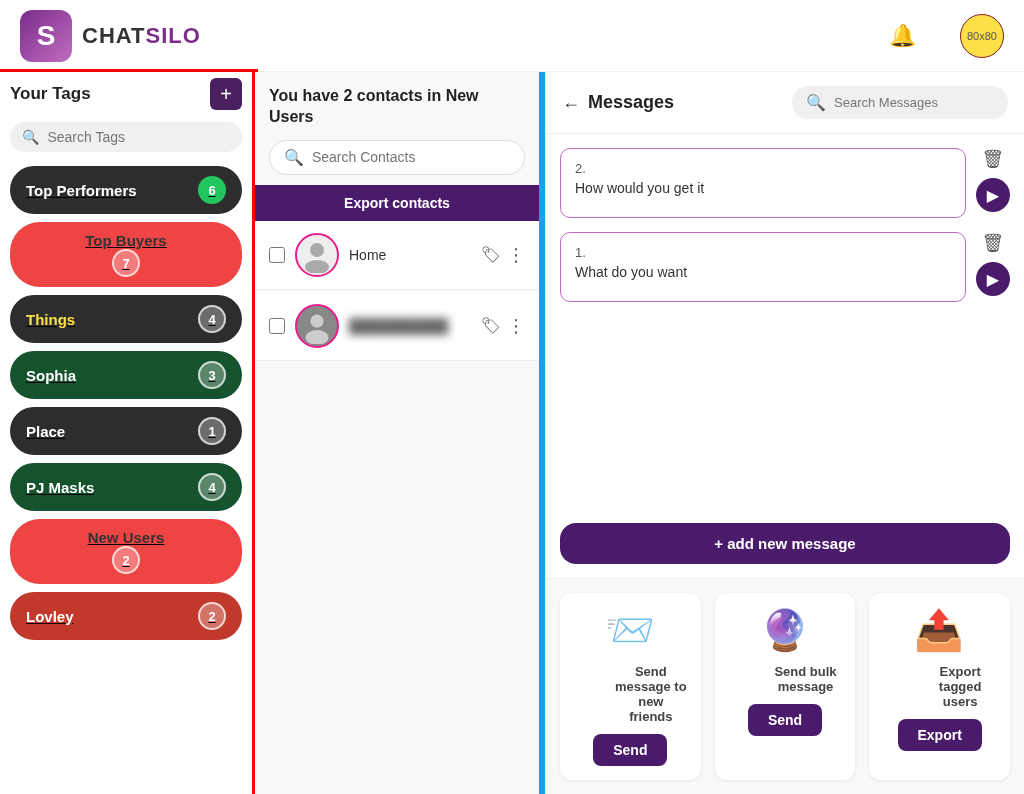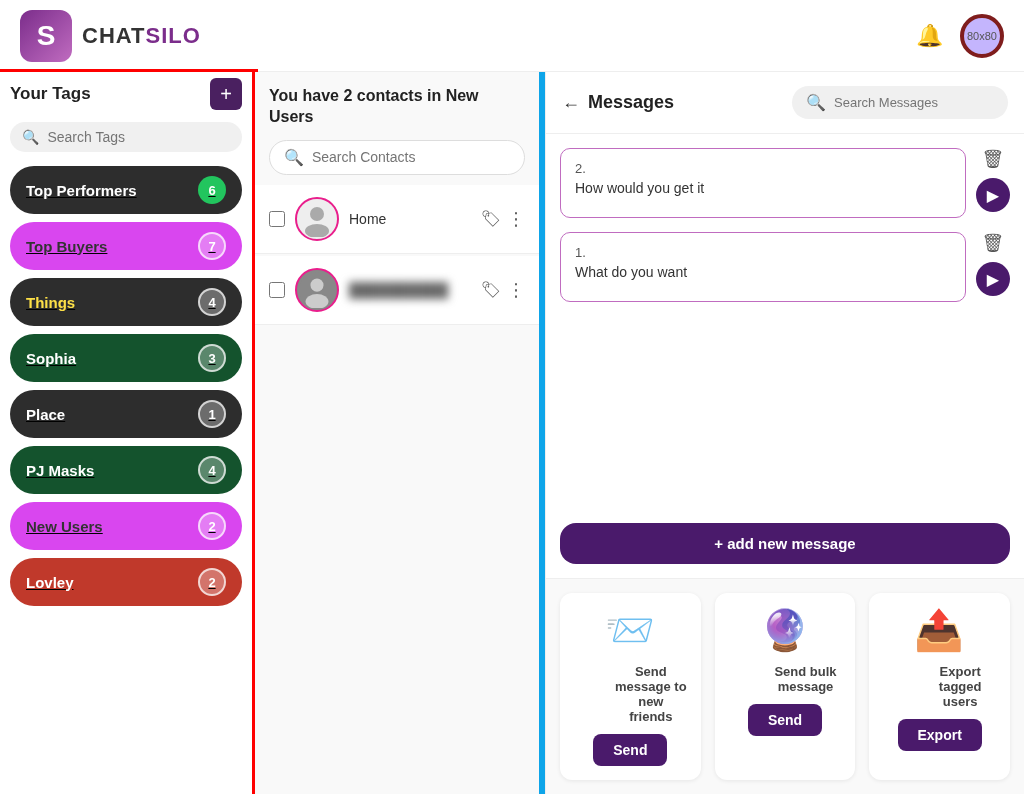--- a/index.html
+++ b/index.html
@@ -16,23 +16,23 @@
       width: 52px; height: 52px; background: linear-gradient(135deg, #7b2d8b, #c06cc0);
       border-radius: 12px; display: flex; align-items: center; justify-content: center;
       font-size: 28px; color: #fff; font-weight: bold;
     }
     .logo-text { font-size: 22px; font-weight: 700; letter-spacing: 1px; }
     .logo-text span.chat { color: #333; }
     .logo-text span.silo { color: #7b2d8b; }
     .header-right { display: flex; align-items: center; gap: 16px; }
     .bell-icon { font-size: 22px; color: #444; cursor: pointer; }
     .avatar-circle {
-      width: 44px; height: 44px; border-radius: 50%; background: #c4b5fd;
+      width: 44px; height: 44px; border-radius: 50%; background: #fde047;
       display: flex; align-items: center; justify-content: center;
-      font-size: 11px; color: #555; border: 4px solid #7f1d1d;
+      font-size: 11px; color: #555; border: 1px solid #7f1d1d; margin-left: 27px;
     }
 
     
     .main { display: flex; height: calc(794px - 72px); }
 
     
     .tags-panel {
       width: 255px; background: #fff; border-right: 3px solid red;
       display: flex; flex-direction: column; padding: 6px 10px;
       flex-shrink: 0; overflow-y: auto;
@@ -56,21 +56,21 @@
     }
     .search-icon { color: #888; font-size: 14px; }
 
     .tag-list { display: flex; flex-direction: column; gap: 8px; text-decoration: underline; }
     .tag-item {
       display: flex; align-items: center; justify-content: space-between;
       border-radius: 30px; padding: 10px 16px; cursor: pointer;
       font-size: 15px; font-weight: 600; color: #fff;
     }
     .tag-item.dark { background: #2d2d2d; }
-    .tag-item.yellow { background: #d946ef; }
+    .tag-item.yellow { background: #ef4444; flex-direction: column; }
     .tag-item.blue { background: #14532d; }
     .tag-item.red { background: #c0392b; }
 
     .tag-badge {
       min-width: 28px; height: 28px; border-radius: 50%;
       display: flex; align-items: center; justify-content: center;
       font-size: 13px; font-weight: 700;
     }
     .badge-green { background: #22c55e; color: #fff; }
     .badge-white { background: rgba(255,255,255,0.3); border: 2px solid rgba(255,255,255,0.7); color: #fff; }
@@ -245,20 +245,21 @@
   </div>
 
   <div class="contacts-panel">
     <div class="contacts-header">
       <div class="contacts-title">You have 2 contacts in New Users</div>
       <div class="search-contacts">
         <span>🔍</span>
         <input type="text" placeholder="Search Contacts" style="">
       </div>
     </div>
+    <div class="export-bar">Export contacts</div>
     <div class="contact-list">
 
       <div class="contact-item">
         <input type="checkbox" class="contact-checkbox" style="">
         <div class="contact-avatar">
           <svg viewBox="0 0 36 36" fill="none" xmlns="http://www.w3.org/2000/svg">
             <circle cx="18" cy="13" r="7" fill="#aaa"></circle>
             <ellipse cx="18" cy="30" rx="12" ry="7" fill="#aaa"></ellipse>
           </svg>
         </div>

